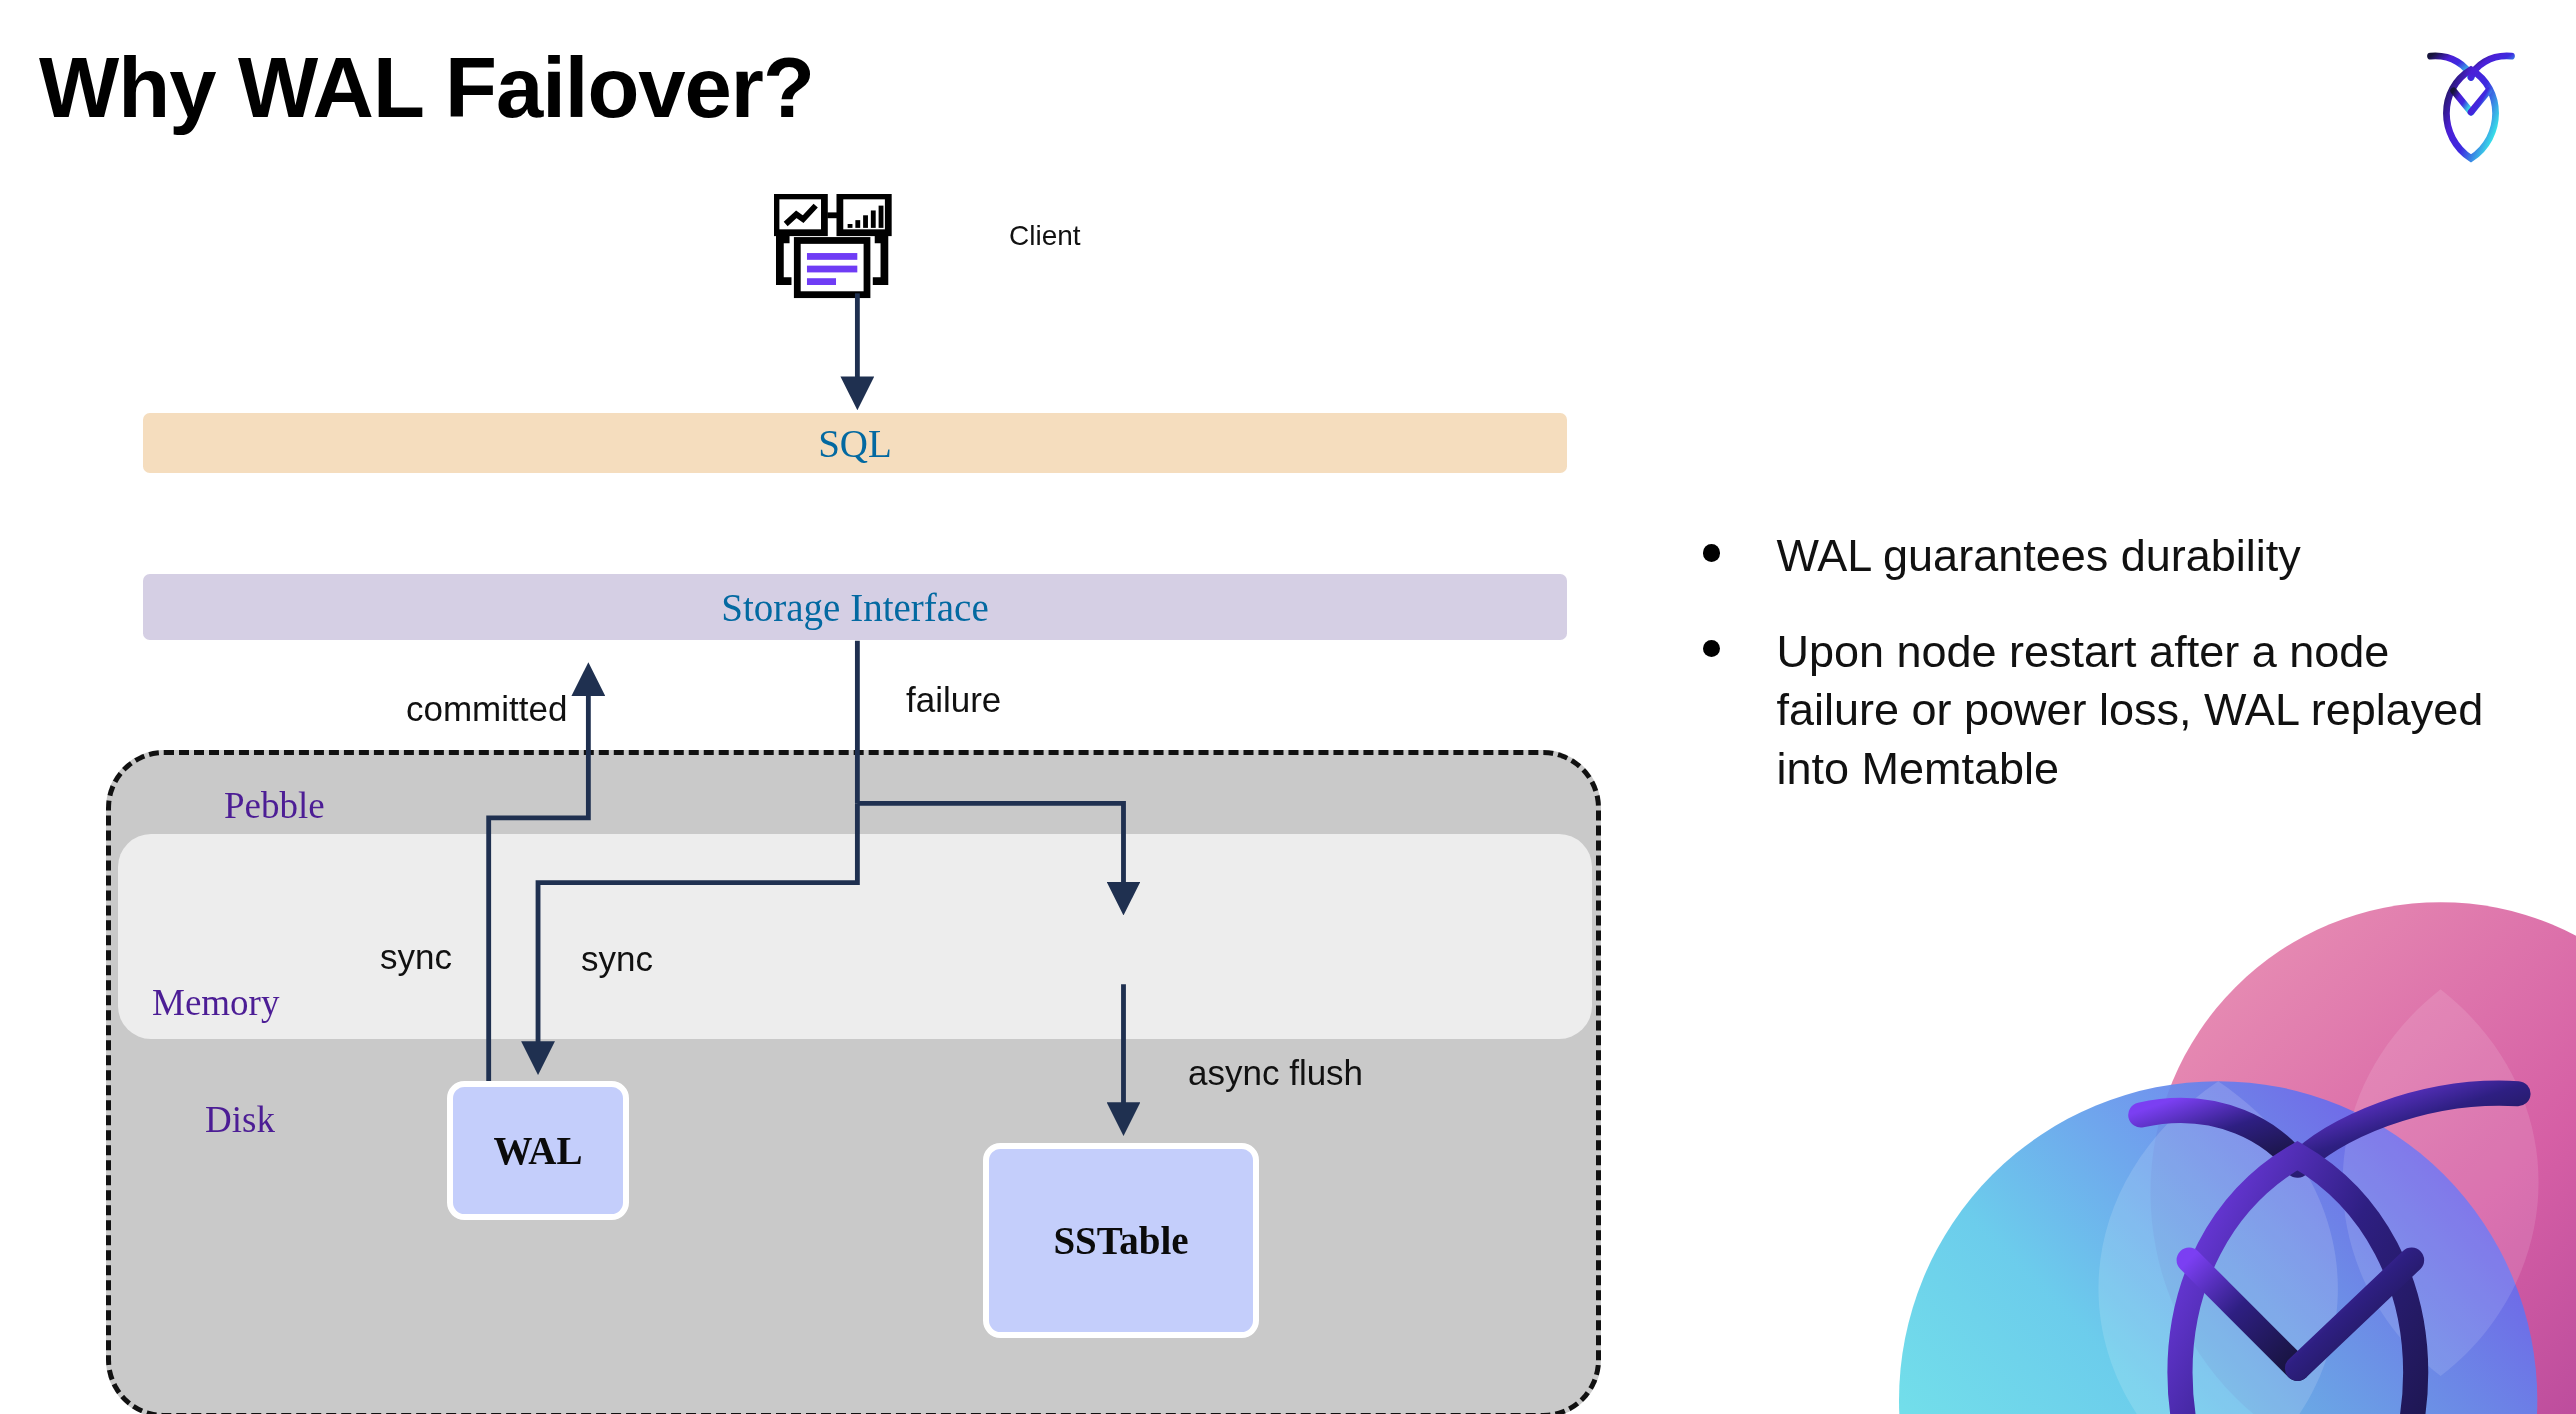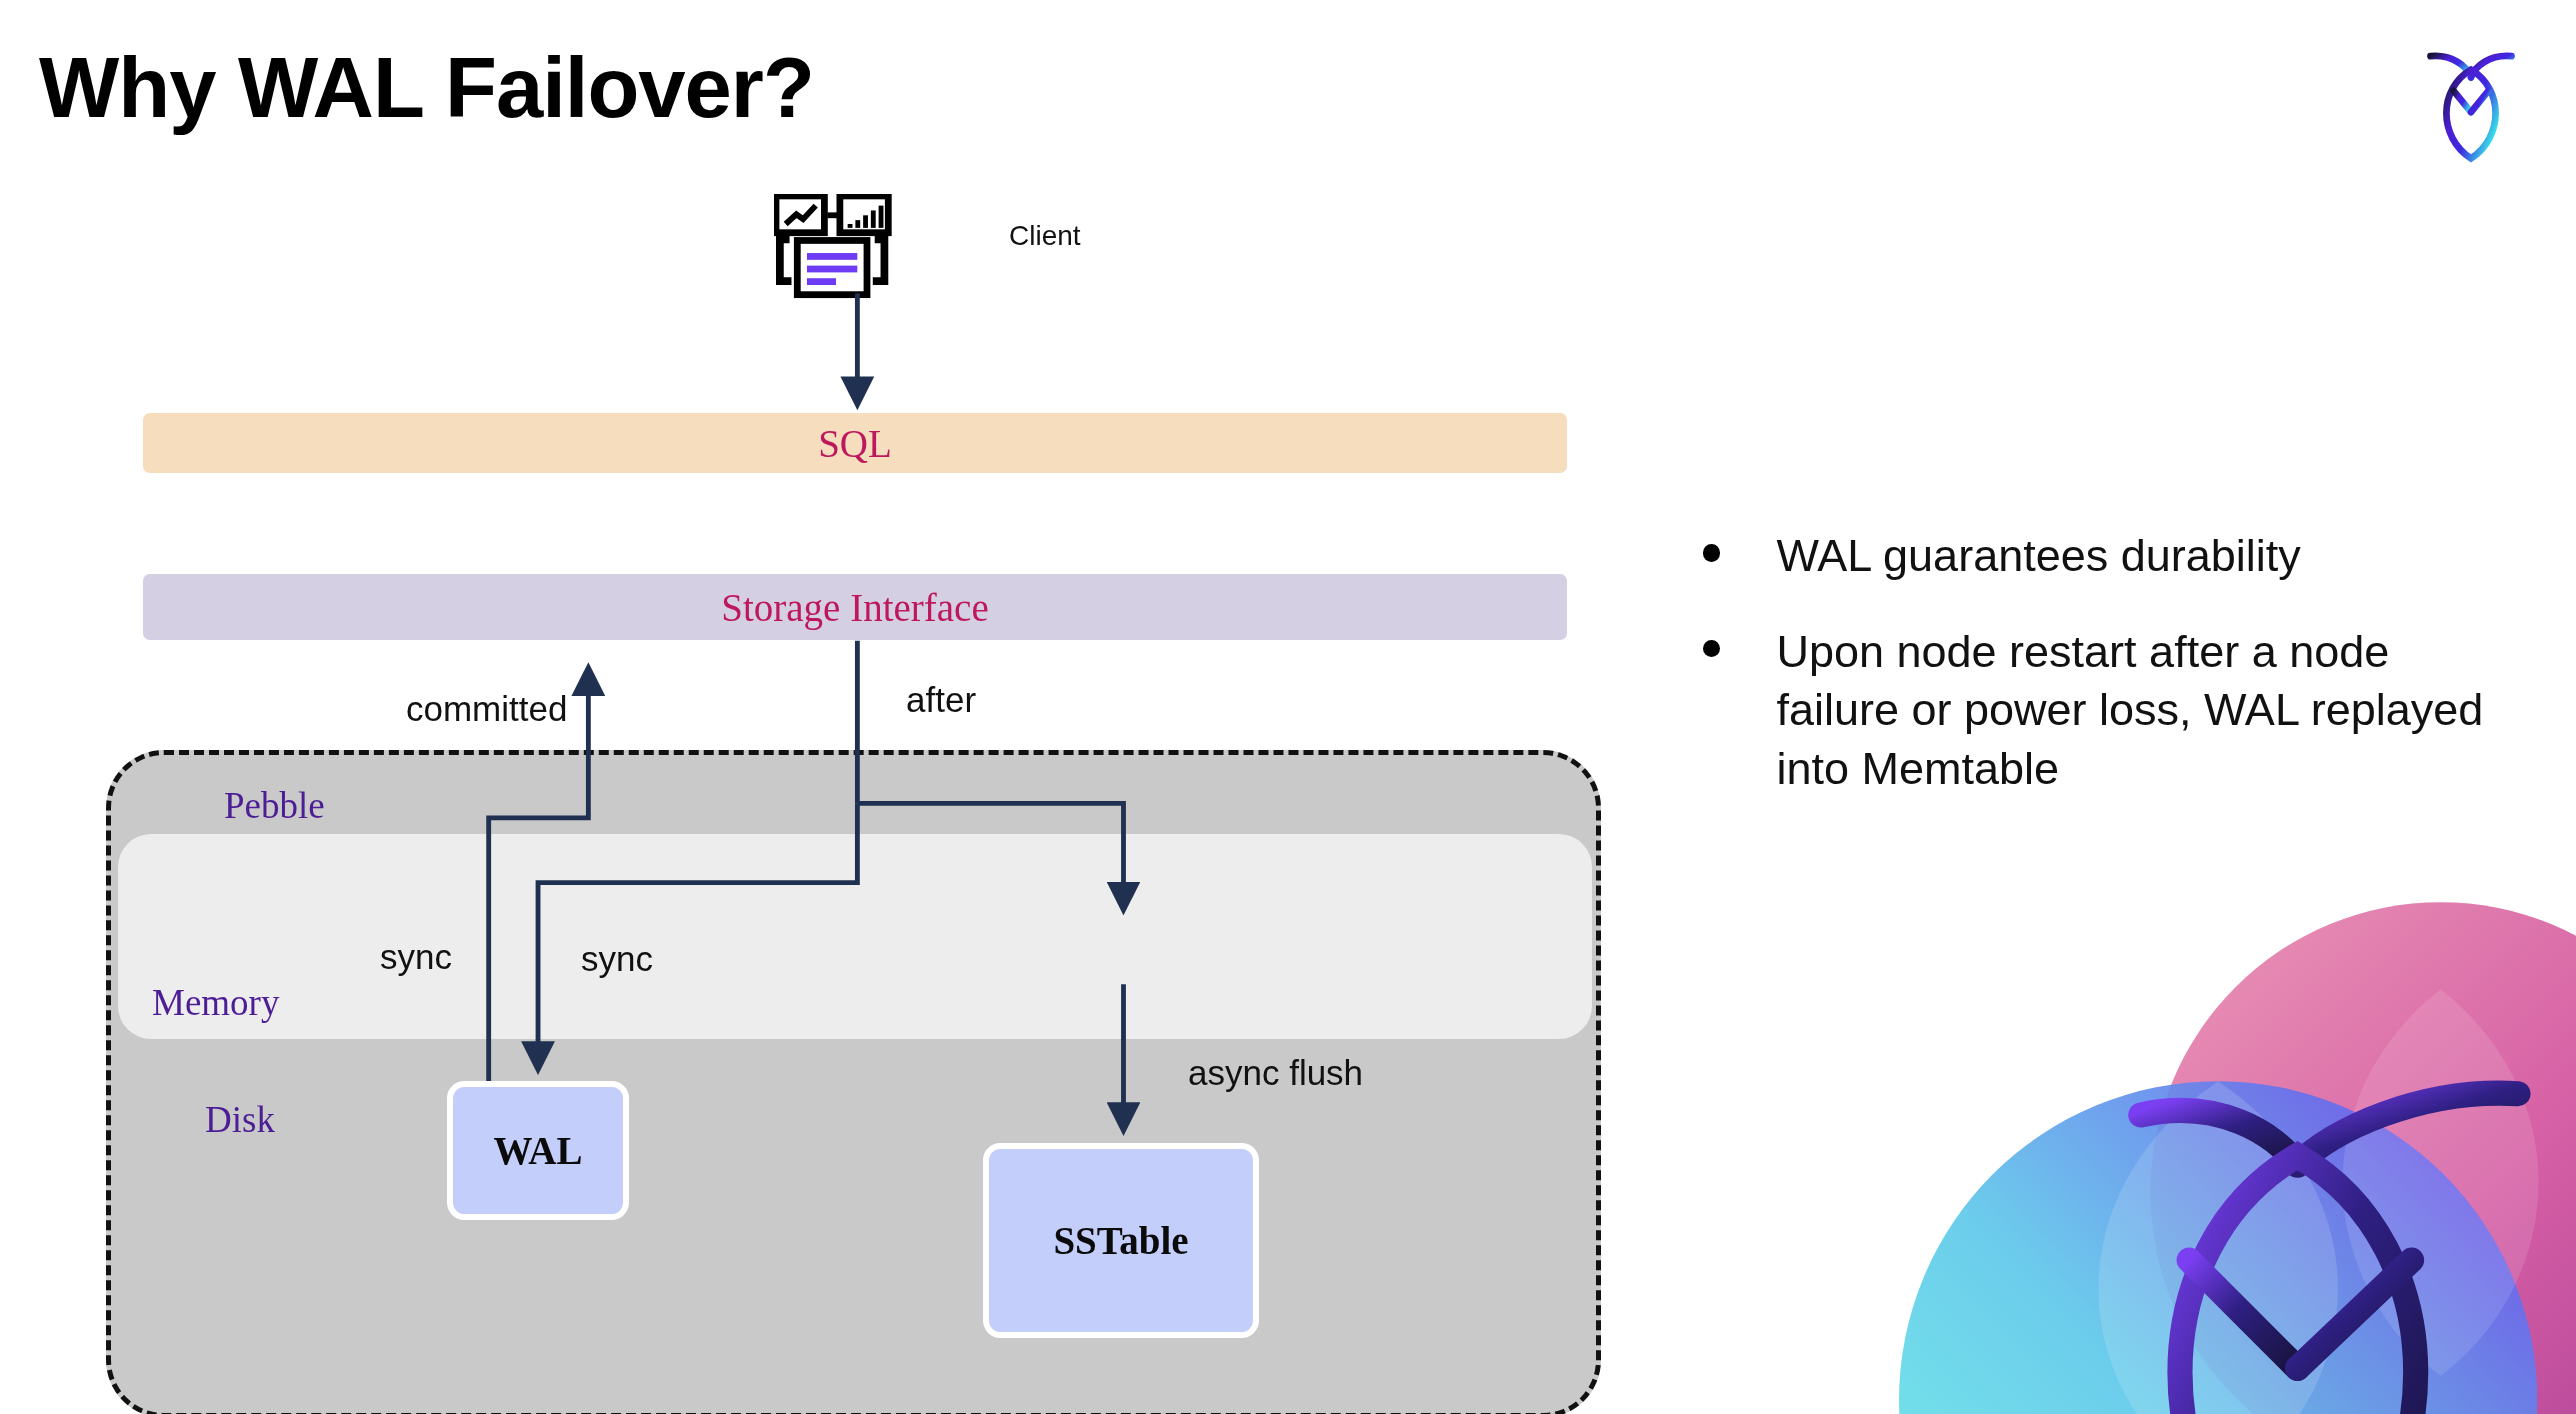--- a/index.html
+++ b/index.html
@@ -26,21 +26,21 @@
     font-family:"Liberation Sans",sans-serif;font-size:28px;color:#111;
     white-space:nowrap;
   }
 
   
   .layer-bar{
     position:absolute;left:143px;width:1424px;height:60px;border-radius:6.8px;
     display:flex;align-items:center;justify-content:center;
   }
   .layer-bar span{
-    font-family:"Liberation Serif",serif;font-size:39px;color:#be185d;
+    font-family:"Liberation Serif",serif;font-size:39px;color:#0369a1;
   }
   #bar-sql{top:413px;background:#f5ddbe;}
   #bar-kv{top:503px;background:#b6dbdb;}
   #bar-storage{top:574px;height:66px;background:#d5cfe4;}
 
   
   #pebble-container{
     position:absolute;left:106px;top:750px;width:1495px;height:668px;
     background:#c9c9c9;border:5.8px dashed #111;border-radius:58px;
     box-sizing:border-box;
@@ -186,21 +186,21 @@
       <path d="M505 1125 L505 845 L608 845 L608 690" marker-end="url(#ah)"></path>
 
       <path d="M1161 1017 L1161 1168" marker-end="url(#ah)"></path>
     </g>
   </svg>
 
   <div class="data-box" id="box-wal">WAL</div>
   <div class="data-box" id="box-sstable">SSTable</div>
 
   <div class="edge-label" id="label-committed">committed</div>
-  <div class="edge-label" id="label-commit">after</div>
+  <div class="edge-label" id="label-commit">failure</div>
   <div class="edge-label" id="label-sync-1">sync</div>
   <div class="edge-label" id="label-sync-2">sync</div>
   <div class="edge-label" id="label-async-flush">async flush</div>
 
   <div id="bullets">
     <div class="bullet-row">
       <div class="bullet-dot"></div>
       <div class="bullet-text">WAL guarantees durability</div>
     </div>
     <div class="bullet-row">

